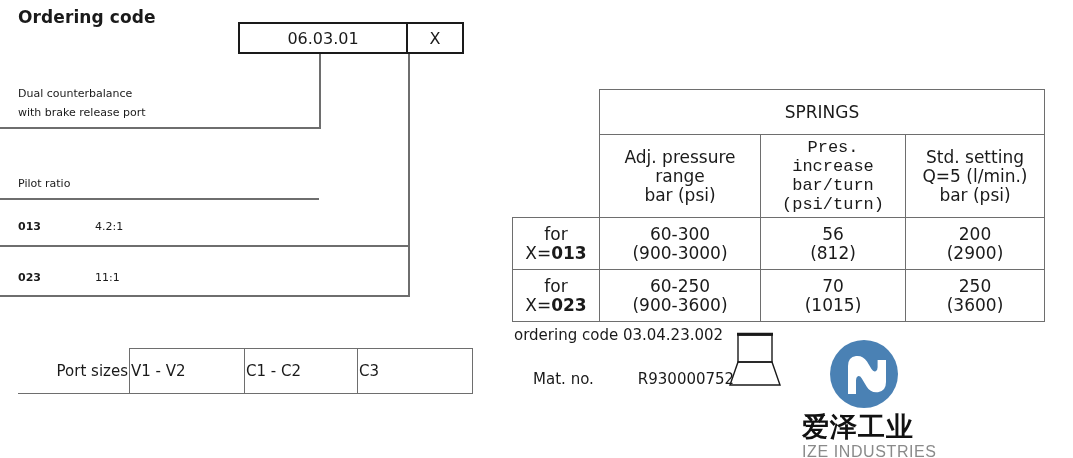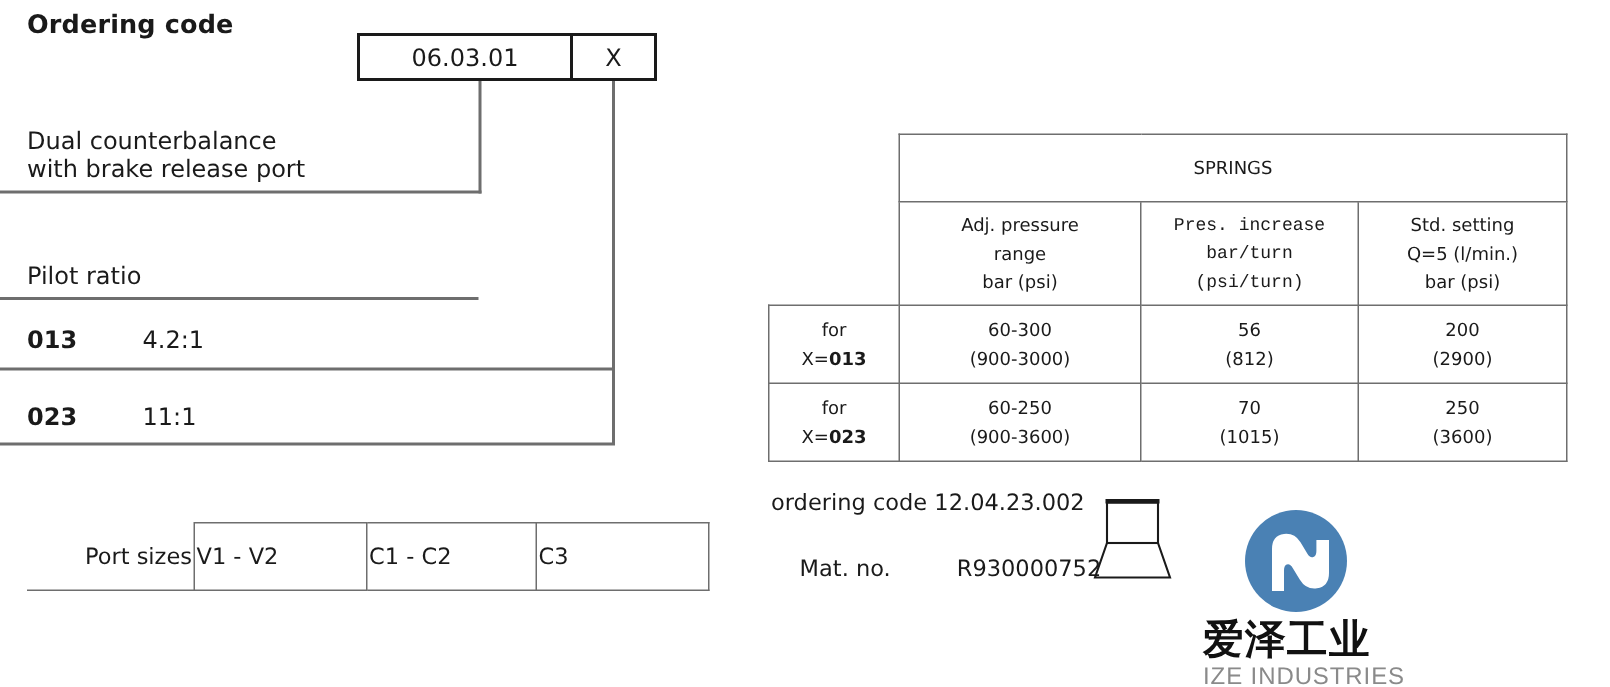--- a/index.html
+++ b/index.html
@@ -12,21 +12,21 @@
     height: 458px;
     position: relative;
     font-family: "DejaVu Sans", "Liberation Sans", sans-serif;
     color: #1a1a1a;
     overflow: hidden;
   }
 
   
   .t {
     position: absolute;
-    font-size: 16px;
+    font-size: 11px;
     line-height: 19px;
     white-space: pre;
     color: #1a1a1a;
   }
   .bold { font-weight: bold; }
 
   
   #page-title {
     left: 18px;
     top: 8px;
@@ -45,42 +45,42 @@
     border: 2px solid #1a1a1a;
     box-sizing: border-box;
   }
   #code-box .cell {
     display: flex;
     align-items: center;
     justify-content: center;
     font-size: 16px;
     box-sizing: border-box;
   }
-  #code-box .cell.main  { width: 142px; border-right: 2px solid #1a1a1a; text-align: right; }
+  #code-box .cell.main  { width: 168px; border-right: 2px solid #1a1a1a; text-align: right; }
   #code-box .cell.suffix{ width: 54px; }
 
   
   .vline {
     position: absolute;
     width: 2px;
     background: #6e6e6e;
   }
   .hline {
     position: absolute;
     height: 2px;
     background: #6e6e6e;
   }
 
   
   #springs-table {
     position: absolute;
     left: 512px;
     top: 89px;
     border-collapse: collapse;
-    font-size: 12px;
+    font-size: 17px;
   }
   #springs-table td {
     border: 1px solid #6e6e6e;
     text-align: center;
     vertical-align: middle;
     padding: 3px 4px;
     line-height: 19px;
     color: #1a1a1a;
   }
   #springs-table td.blank {
@@ -259,21 +259,21 @@
       <tr>
     <td class="label">Port sizes</td>
     <td class="v">V1 - V2</td>
     <td class="c">C1 - C2</td>
     <td class="c3">C3</td>
   </tr>
 </tbody>
   </table>
 
 <div id="tamper-block">
-  <span class="row">ordering code 12.04.23.002</span>
+  <span class="row">ordering code 03.04.23.002</span>
   <span class="row">
     <span>Mat. no.</span><span style="display:inline-block;width:44px;"></span><span>R930000752</span>
   </span>
 </div>
 
 <svg id="cap-drawing" width="62" height="58" viewBox="0 0 62 58">
 
   <rect x="10" y="5" width="34" height="27" fill="none" stroke="#1a1a1a" stroke-width="1.4"></rect>
 
   <line x1="9" y1="4.2" x2="45" y2="4.2" stroke="#1a1a1a" stroke-width="3"></line>

